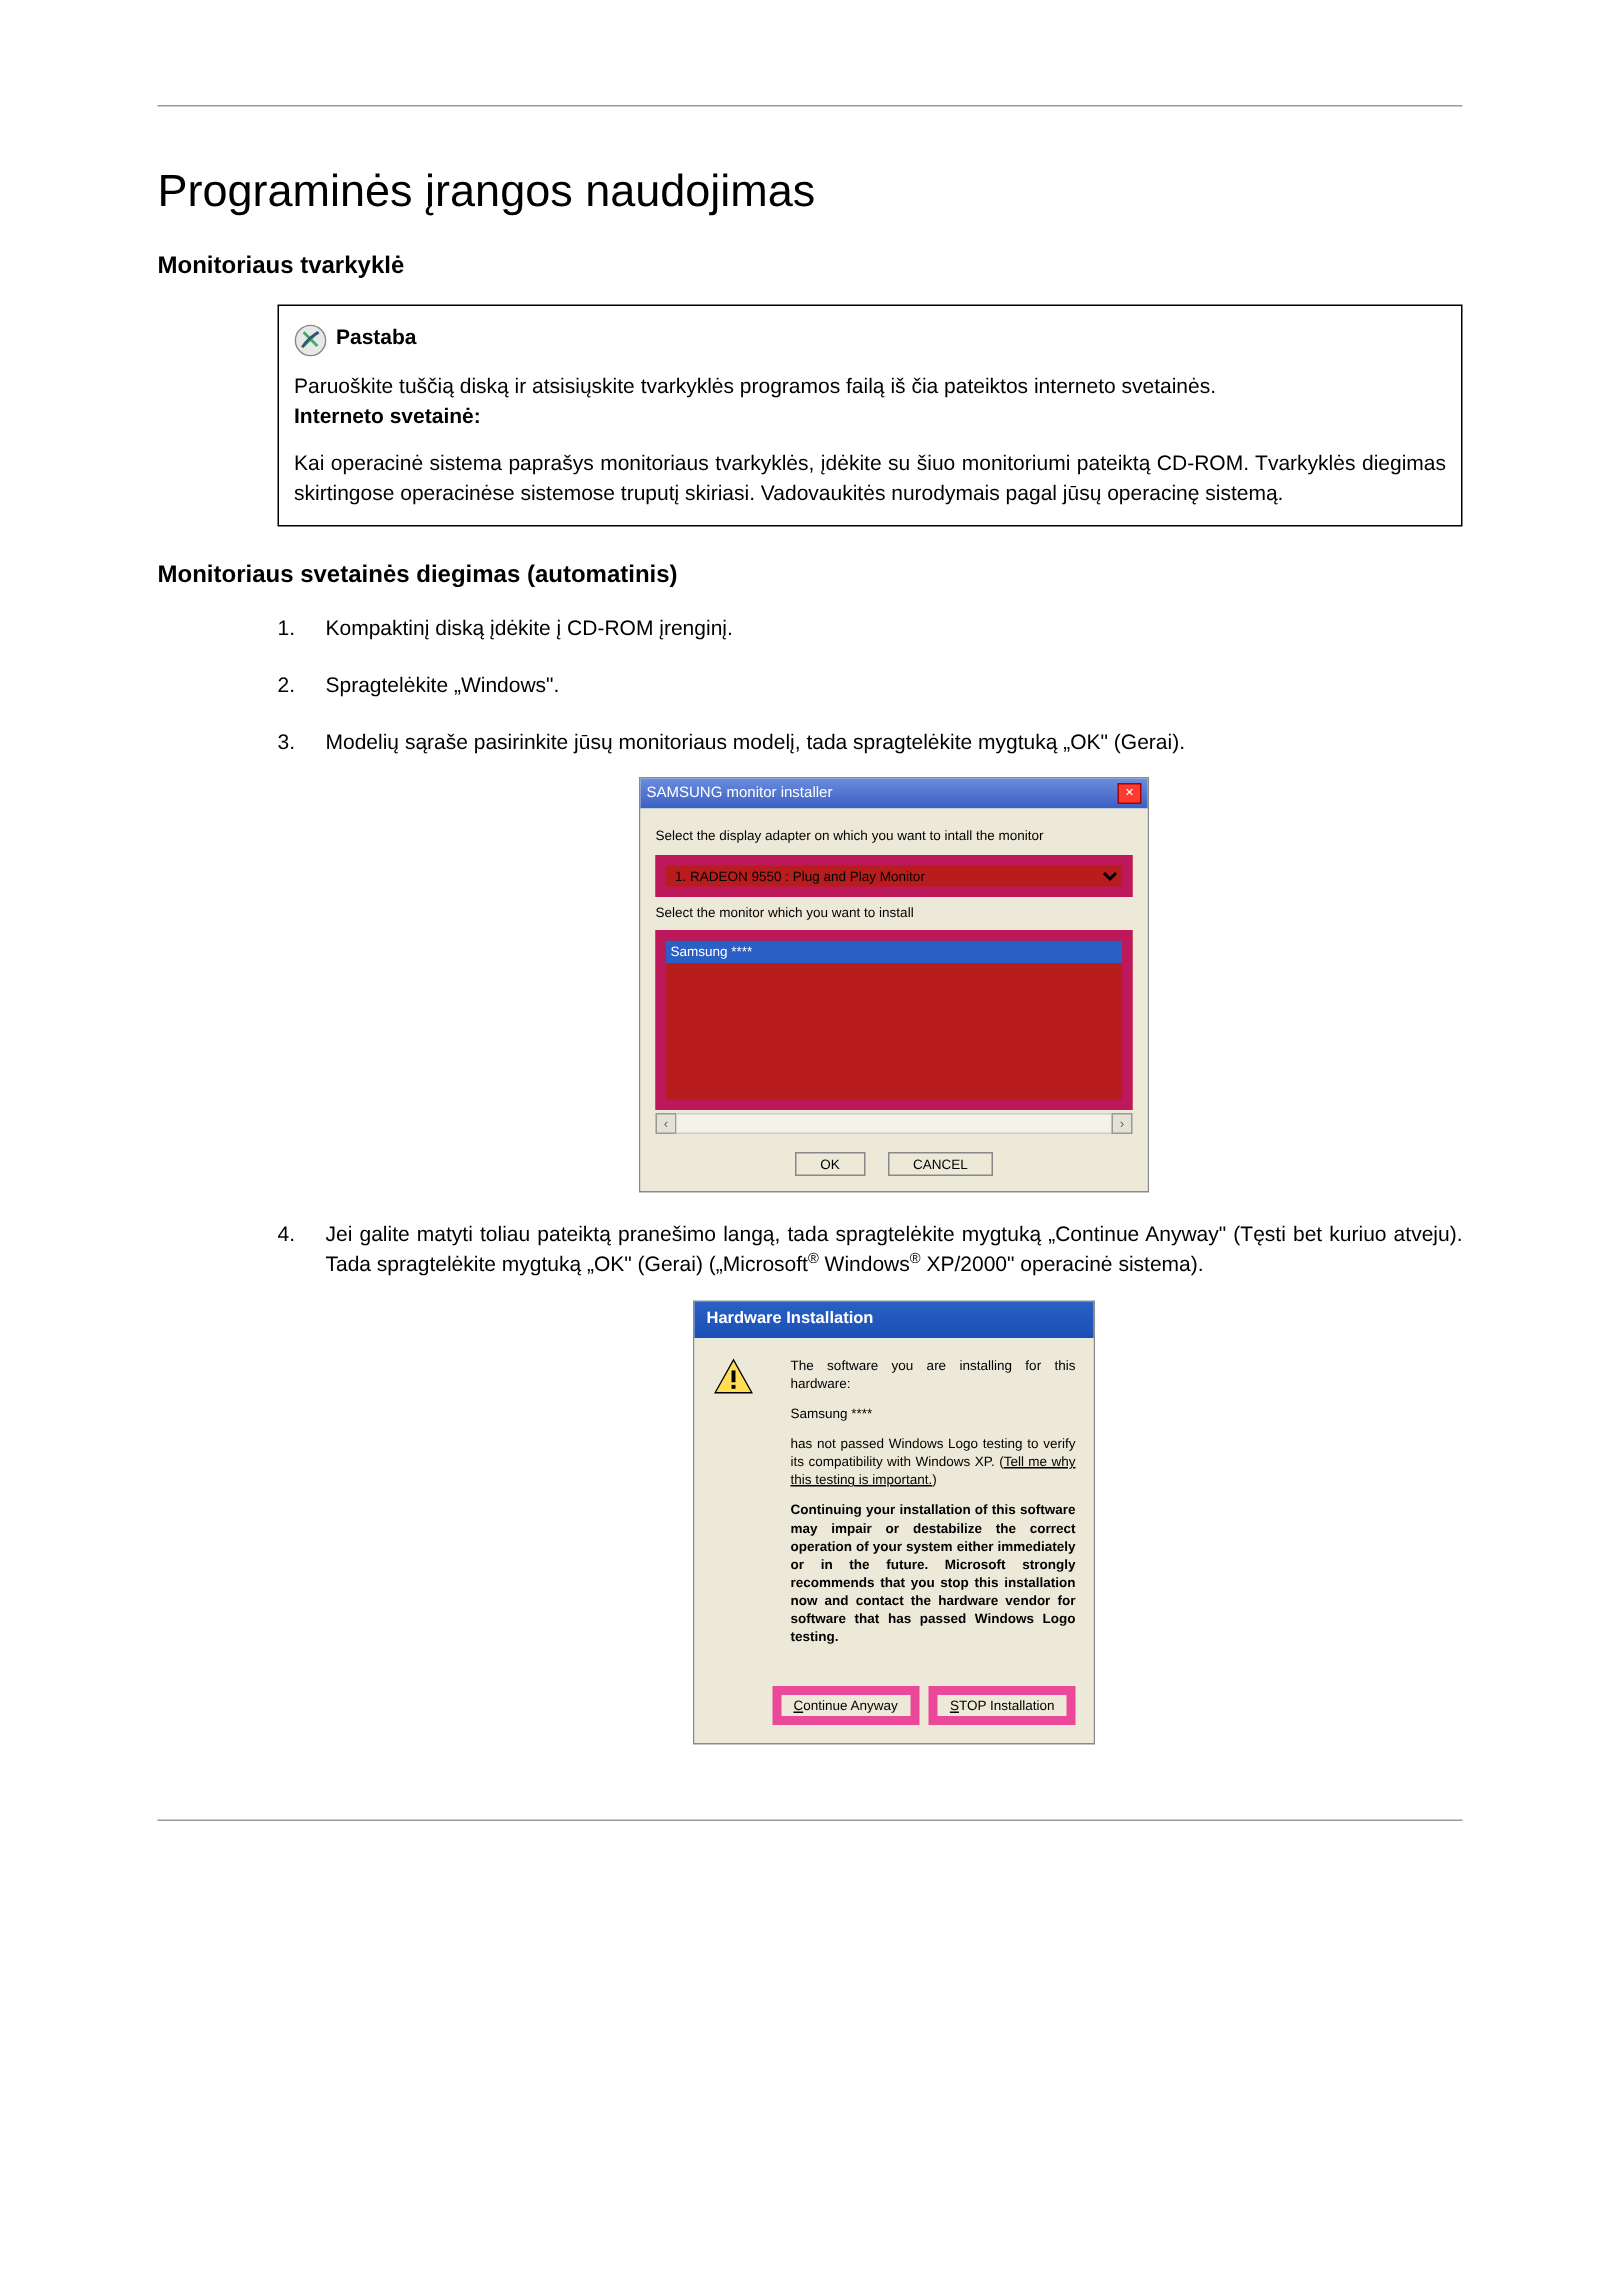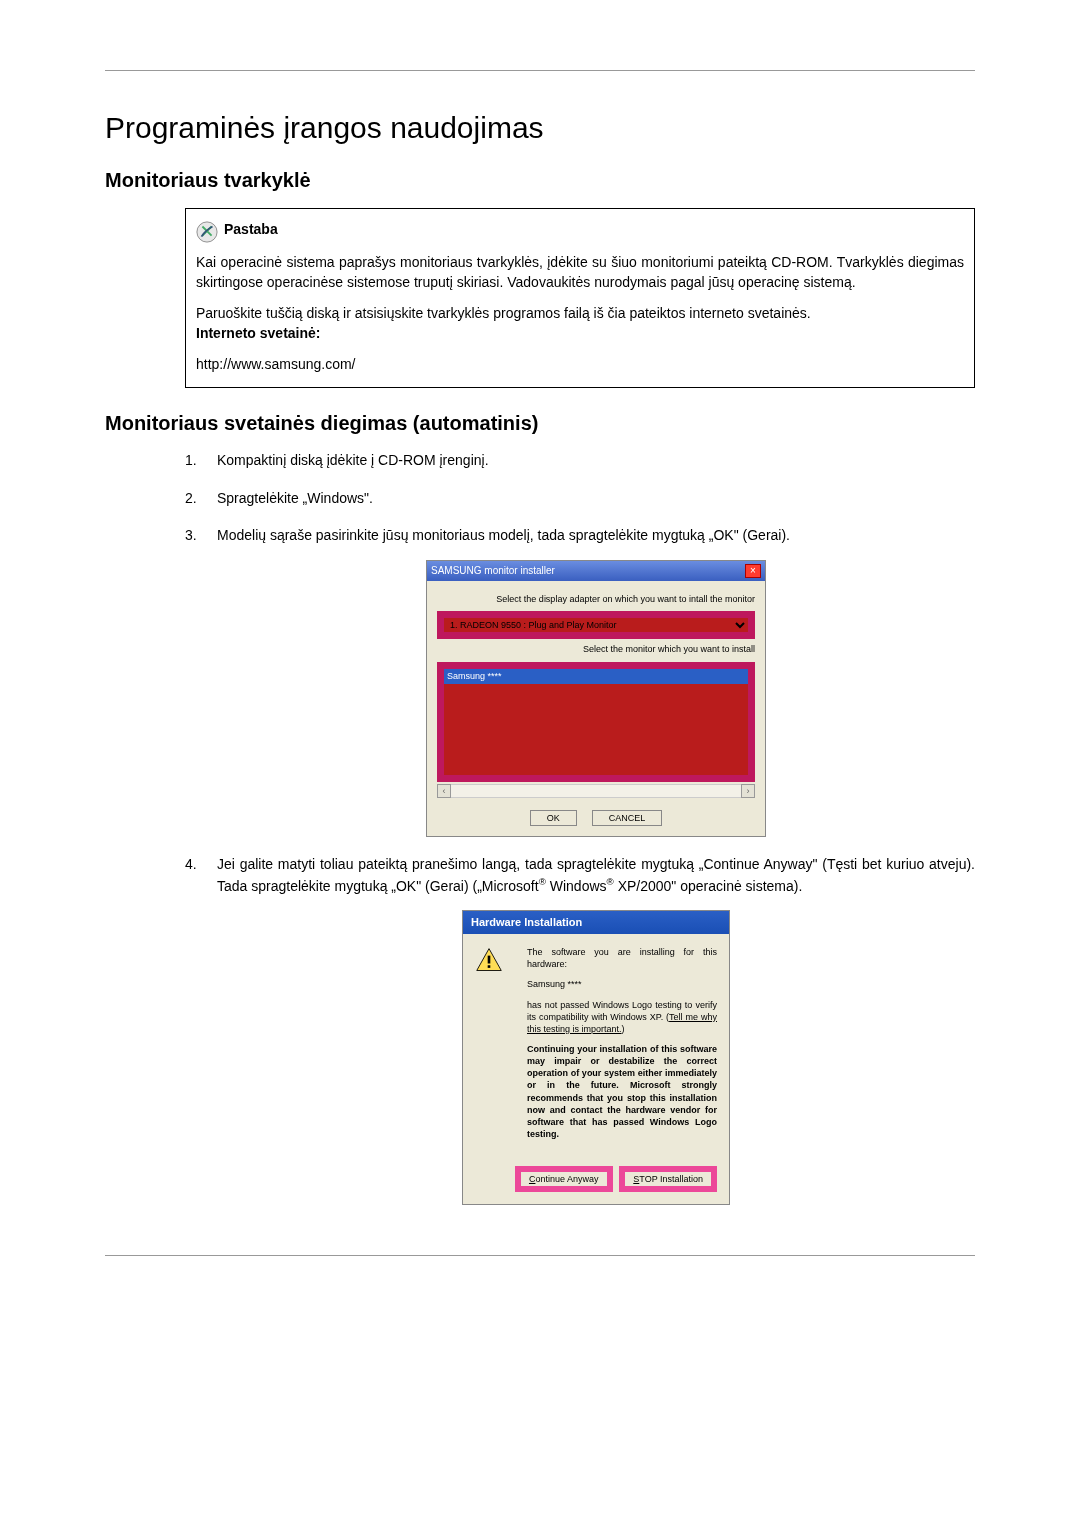--- a/index.html
+++ b/index.html
@@ -7,21 +7,21 @@
       font-family: Arial, Helvetica, sans-serif;
       background: #fff;
       width: 1080px;
       margin: 0 auto;
       padding: 70px 105px;
       color: #000;
       font-size: 14px;
     }
     .top-rule { border-top: 1px solid #999; margin-bottom: 40px; }
     h1 { font-size: 30px; font-weight: normal; margin-bottom: 24px; }
-    h2 { font-size: 20px; font-weight: bold; margin: 18px 0 16px; }
+    h2 { font-size: 16px; font-weight: bold; margin: 18px 0 16px; }
     .indent-wrap { padding-left: 80px; }
     .note-box {
       border: 1px solid #000;
       padding: 12px 10px;
       margin-bottom: 24px;
     }
     .note-title-row { display: flex; align-items: flex-start; gap: 6px; margin-bottom: 10px; }
     .note-icon { width: 22px; height: 22px; }
     .note-title { font-weight: bold; font-size: 14px; }
     .note-box p { margin-bottom: 12px; text-align: justify; line-height: 1.4; }
@@ -63,21 +63,21 @@
     .dlg1 .titlebar .close-btn {
       background: #ff3b2f;
       color: #fff;
       width: 16px; height: 14px;
       display: flex; align-items: center; justify-content: center;
       font-size: 10px;
       border: 1px solid #a00;
       cursor: pointer;
     }
     .dlg1 .body { background: #ece9d8; padding: 8px 10px 10px; }
-    .dlg1 .label-row { text-align: right; font-size: 9px; margin: 4px 0 6px; color: #000; }
+    .dlg1 .label-row { text-align: left; font-size: 9px; margin: 4px 0 6px; color: #000; }
     .dlg1 select,
     .dlg1 .monitor-list {
       width: 100%;
       font-size: 9px;
       border: 7px solid #be185d;
       background: #b91c1c;
     }
     .dlg1 select { padding: 1px 2px; }
     .dlg1 .monitor-list {
       height: 120px;
@@ -171,26 +171,25 @@
 <div class="indent-wrap">
   <div class="note-box">
     <div class="note-title-row">
       <svg class="note-icon" viewBox="0 0 24 24">
         <circle cx="12" cy="12" r="11" fill="#e8e8e8" stroke="#888"></circle>
         <path d="M7 16 L17 6 M7 6 L17 16" stroke="#4a6" stroke-width="2" fill="none"></path>
         <path d="M6 17 C8 13 14 8 18 6" stroke="#357" stroke-width="2" fill="none"></path>
       </svg>
       <span class="note-title">Pastaba</span>
     </div>
-    <p>Kai operacinė sistema paprašys monitoriaus tvarkyklės, įdėkite su šiuo monitoriumi pateiktą CD-ROM. Tvarkyklės diegimas skirtingose operacinėse sistemose truputį skiriasi. Vadovaukitės nurodymais pagal jūsų operacinę sistemą.</p>
     <p>
       <span>Paruoškite tuščią diską ir atsisiųskite tvarkyklės programos failą iš čia pateiktos interneto svetainės.</span><br>
       <span class="bold-inline">Interneto svetainė:</span>
     </p>
-    <p>http://www.samsung.com/</p>
+    <p>Kai operacinė sistema paprašys monitoriaus tvarkyklės, įdėkite su šiuo monitoriumi pateiktą CD-ROM. Tvarkyklės diegimas skirtingose operacinėse sistemose truputį skiriasi. Vadovaukitės nurodymais pagal jūsų operacinę sistemą.</p>
   </div>
 </div>
 
 <h2>Monitoriaus svetainės diegimas (automatinis)</h2>
 
 <ol>
   <li>Kompaktinį diską įdėkite į CD-ROM įrenginį.</li>
   <li>Spragtelėkite „Windows".</li>
   <li>
     <span>Modelių sąraše pasirinkite jūsų monitoriaus modelį, tada spragtelėkite mygtuką „OK" (Gerai).</span>

